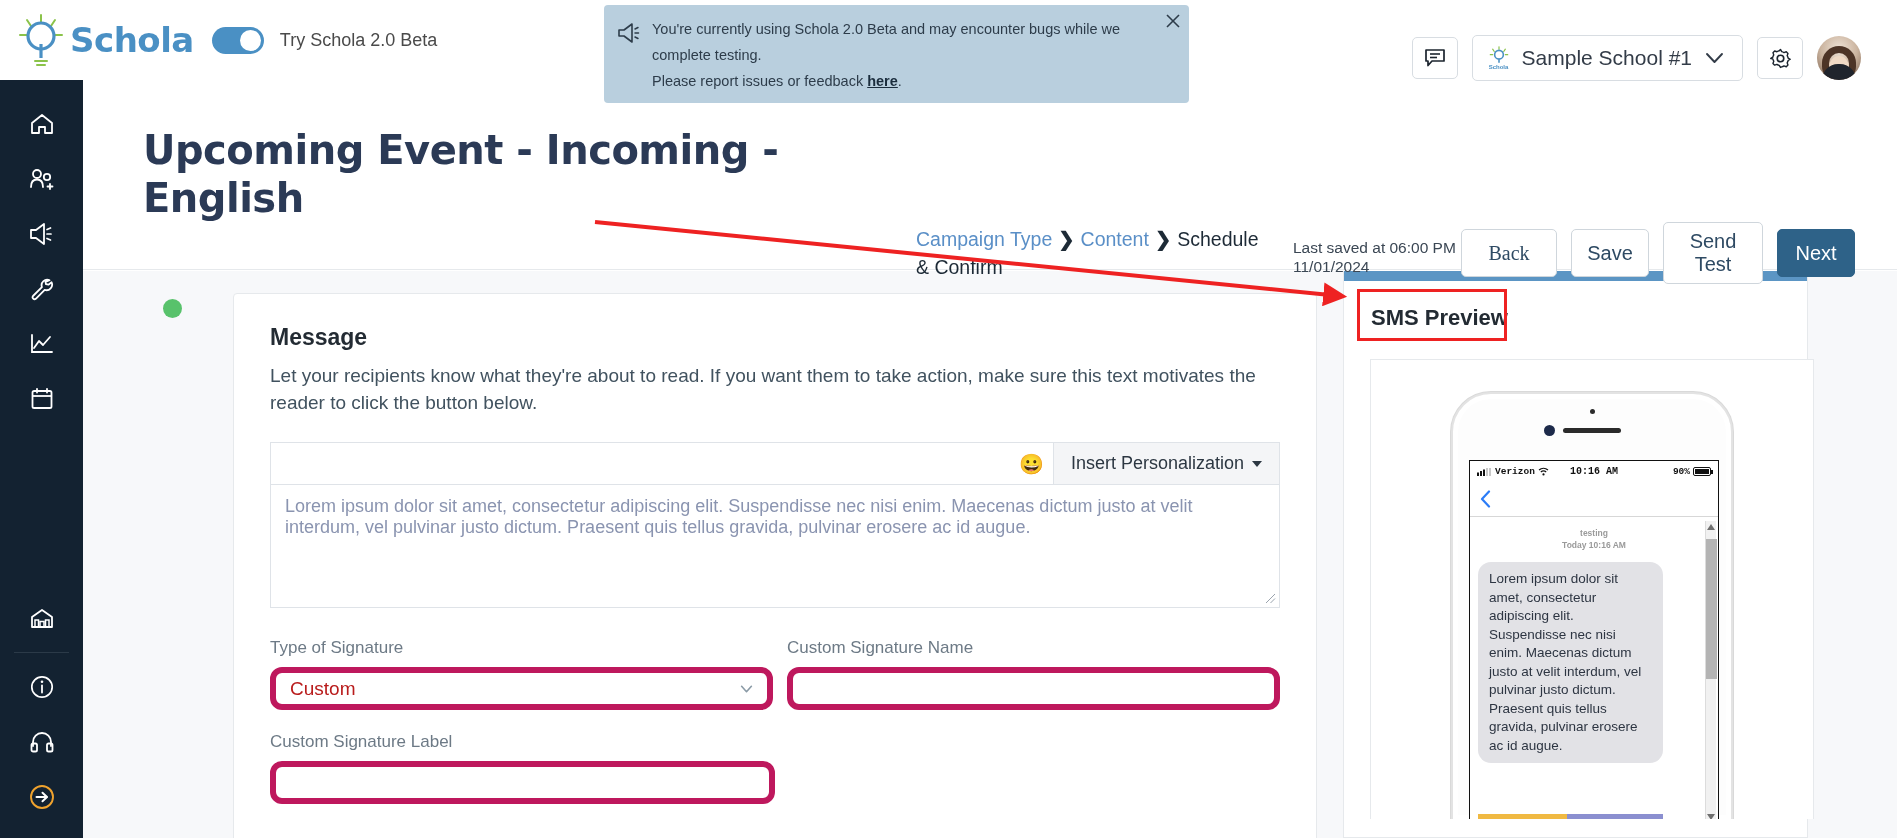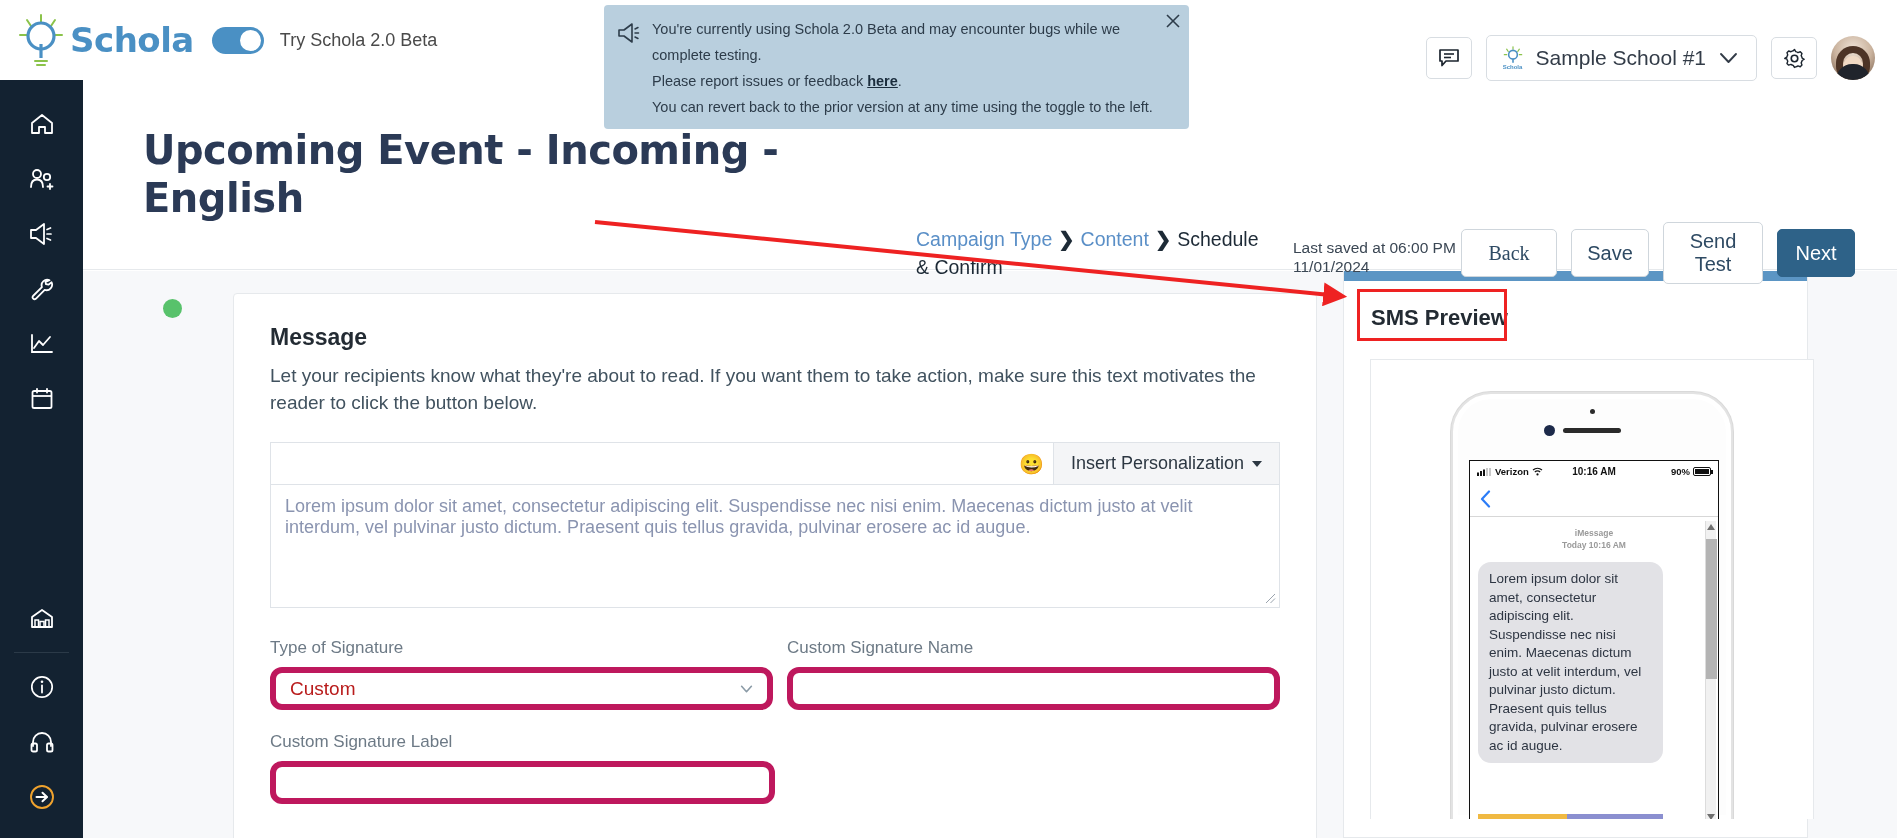--- a/index.html
+++ b/index.html
@@ -39,21 +39,21 @@
     display: flex; align-items: flex-start; padding: 9px 12px 9px 14px; gap: 12px;
   }
   .banner .megaphone { margin-top: 9px; flex: 0 0 auto; }
   .banner-text { font-size: 14.5px; line-height: 26px; color: #2d3c4a; padding-top: 2px; }
   .banner-text a { color: #1b2d3d; font-weight: bold; }
   .banner-close {
     position: absolute; right: 8px; top: 8px; width: 16px; height: 16px;
     cursor: pointer; color: #2d3c4a;
   }
 
-  .top-right { margin-left: auto; display: flex; align-items: center; gap: 14px; padding-right: 22px; margin-top: 36px; }
+  .top-right { margin-left: auto; display: flex; align-items: center; gap: 14px; padding-right: 36px; margin-top: 36px; }
   .icon-btn {
     width: 46px; height: 42px; border: 1px solid #d8dde2; border-radius: 5px;
     background: #fff; display: flex; align-items: center; justify-content: center; cursor: pointer;
   }
   .school-select {
     height: 46px; border: 1px solid #d8dde2; border-radius: 5px; background: #fff;
     display: flex; align-items: center; gap: 13px; padding: 0 18px 0 16px; cursor: pointer;
   }
   .school-select .mini-logo { display: flex; flex-direction: column; align-items: center; }
   .school-select .mini-name { font-size: 6px; color: #4a90c4; font-weight: 700; margin-top: -1px; }
@@ -284,21 +284,20 @@
   <div class="banner">
     <svg class="megaphone" width="22" height="20" viewBox="0 0 22 20">
       <path d="M1 7 L1 13 L6 13 L14 19 L14 1 L6 7 Z" fill="none" stroke="#2d3c4a" stroke-width="1.6" stroke-linejoin="round"></path>
       <line x1="17" y1="6" x2="20" y2="4.5" stroke="#2d3c4a" stroke-width="1.5" stroke-linecap="round"></line>
       <line x1="17" y1="10" x2="20.5" y2="10" stroke="#2d3c4a" stroke-width="1.5" stroke-linecap="round"></line>
       <line x1="17" y1="14" x2="20" y2="15.5" stroke="#2d3c4a" stroke-width="1.5" stroke-linecap="round"></line>
     </svg>
     <div class="banner-text">
       <div>You're currently using Schola 2.0 Beta and may encounter bugs while we complete testing.</div>
       <div><span>Please report issues or feedback </span><a href="#">here</a><span>.</span></div>
-      <div>You can revert back to the prior version at any time using the toggle to the left.</div>
     </div>
     <svg class="banner-close" viewBox="0 0 16 16">
       <line x1="2" y1="2" x2="14" y2="14" stroke="#2d3c4a" stroke-width="1.6"></line>
       <line x1="14" y1="2" x2="2" y2="14" stroke="#2d3c4a" stroke-width="1.6"></line>
     </svg>
   </div>
 
   <div class="top-right">
     <div class="icon-btn">
       <svg width="22" height="20" viewBox="0 0 22 20">
@@ -496,21 +495,21 @@
     <div class="preview-title">SMS Preview</div>
     <div class="preview-title-box"></div>
 
     <div class="preview-inner">
       <div class="phone">
         <div class="sensor"></div>
         <div class="cam"></div>
         <div class="speaker"></div>
 
         <div class="screen">
-          <div class="status-bar" style="position:relative;">
+          <div class="status-bar" style="position:relative;font-family:Liberation Mono, monospace;">
             <span class="left">
               <svg width="15" height="9" viewBox="0 0 15 9">
                 <rect x="0" y="5.5" width="2" height="3.5" fill="#111"></rect>
                 <rect x="3" y="4" width="2" height="5" fill="#111"></rect>
                 <rect x="6" y="2.5" width="2" height="6.5" fill="#111"></rect>
                 <rect x="9" y="1" width="2" height="8" fill="#c9c9c9"></rect>
                 <rect x="12" y="1" width="2" height="8" fill="#c9c9c9"></rect>
               </svg>
               <span>Verizon</span>
               <svg width="11" height="9" viewBox="0 0 11 9">
@@ -529,21 +528,21 @@
           </div>
 
           <div class="nav-back">
             <svg width="11" height="18" viewBox="0 0 11 18">
               <polyline points="9,1.5 2,9 9,16.5" fill="none" stroke="#2b7cf7" stroke-width="2.2" stroke-linecap="round" stroke-linejoin="round"></polyline>
             </svg>
           </div>
 
           <div class="msg-area">
             <div class="imsg-head">
-              <div>iMessage</div>
+              <div>testing</div>
               <div>Today 10:16 AM</div>
             </div>
             <div class="bubble">Lorem ipsum dolor sit amet, consectetur adipiscing elit. Suspendisse nec nisi enim. Maecenas dictum justo at velit interdum, vel pulvinar justo dictum. Praesent quis tellus gravida, pulvinar erosere ac id augue.</div>
             <div class="bottom-bars">
               <span class="bar-yellow"></span>
               <span class="bar-purple"></span>
             </div>
             <div class="scrollbar-track">
               <span class="scroll-arrow-up"></span>
               <span class="scrollbar-thumb"></span>

